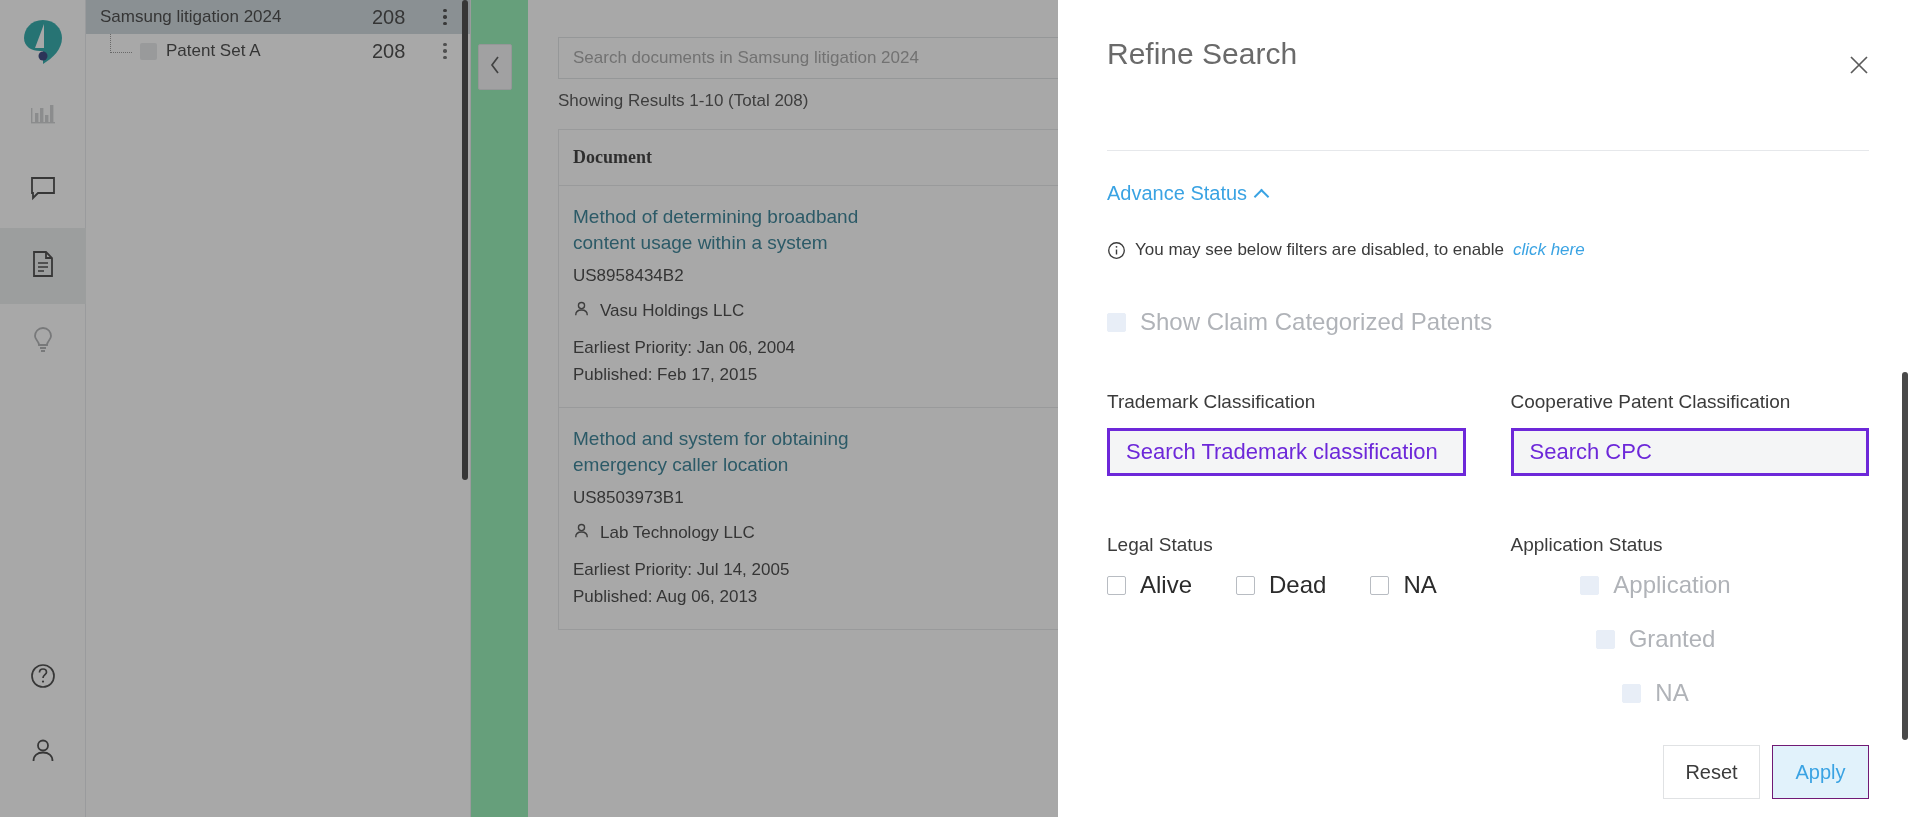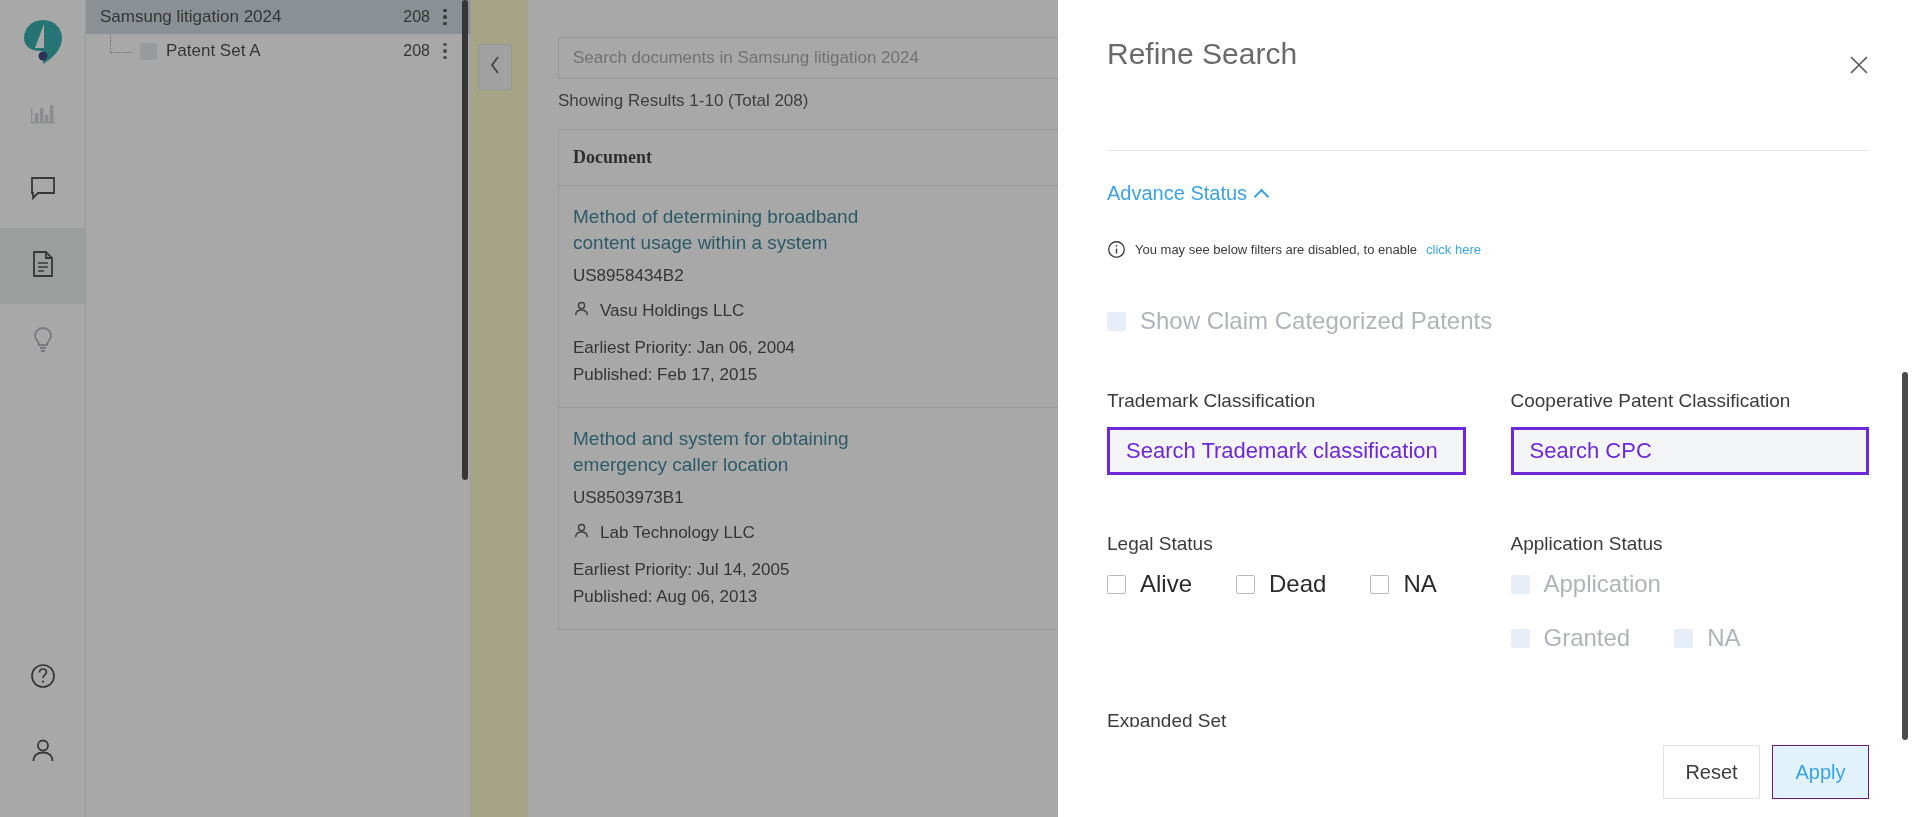--- a/index.html
+++ b/index.html
@@ -5,21 +5,21 @@
   * { box-sizing: border-box; margin: 0; padding: 0; }
   html, body {
     width: 1918px; height: 817px;
     overflow: hidden;
     font-family: "Liberation Sans", sans-serif;
     background: #ffffff;
   }
   #root { position: relative; width: 1918px; height: 817px; background: #ffffff; }
 
   
-  .app-layer { position: absolute; inset: 0; background: #fef9c3; }
+  .app-layer { position: absolute; inset: 0; background: #86efac; }
 
   
   .rail {
     position: absolute; left: 0; top: 0; width: 86px; height: 817px;
     background: #ffffff; border-right: 1px solid #e6e8eb;
     display: flex; flex-direction: column; align-items: center;
   }
   .rail-logo { margin-top: 8px; width: 86px; height: 68px; display: flex; align-items: center; justify-content: center; }
   .rail-item {
     width: 86px; height: 76px; display: flex; align-items: center; justify-content: center;
@@ -49,21 +49,21 @@
   }
   .tree-elbow:after {
     content: ""; position: absolute; left: 10px; top: 18px; width: 22px; height: 1px;
     border-top: 1px dotted #8b8b8b;
   }
   .tree-check {
     width: 17px; height: 17px; flex: 0 0 17px; background: #e3e5e7;
     border-radius: 2px; margin-right: 9px;
   }
   .tree-label { flex: 1; white-space: nowrap; overflow: hidden; text-overflow: ellipsis; }
-  .tree-count { width: 58px; text-align: right; font-size: 16px; color: #2c2c2c; }
+  .tree-count { width: 58px; font-size: 20px; color: #2c2c2c; }
   .kebab { width: 30px; display: flex; flex-direction: column; align-items: center; gap: 3px; cursor: pointer; }
   .kebab i { width: 3.5px; height: 3.5px; border-radius: 50%; background: #333; display: block; }
   .kebab.muted i { background: #5d5d5d; }
   .tree-scroll {
     position: absolute; right: 2px; top: 0; width: 6px; height: 480px;
     background: #2e2e2e; border-radius: 3px;
   }
 
   
   .collapse-btn {
@@ -123,22 +123,22 @@
   .drawer-divider { position: absolute; left: 49px; right: 49px; top: 150px; height: 1px; background: #e6e8eb; }
 
   .drawer-body { position: absolute; left: 0; right: 0; top: 152px; bottom: 90px; padding: 0 49px; }
 
   .adv-filters {
     margin-top: 30px; font-size: 20px; color: #3aa3e3; display: inline-flex;
     align-items: center; gap: 9px; cursor: pointer;
   }
   .chev-up { display: inline-block; width: 11px; height: 11px; border-left: 2px solid #3aa3e3; border-top: 2px solid #3aa3e3; transform: rotate(45deg); position: relative; top: 3px; }
 
-  .notice { margin-top: 35px; display: flex; align-items: center; gap: 9px; font-size: 13px; color: #3b3b3b; }
-  .notice a { color: #3aa3e3; text-decoration: none; cursor: pointer; }
+  .notice { margin-top: 35px; display: flex; align-items: center; gap: 9px; font-size: 17px; color: #3b3b3b; }
+  .notice a { color: #3aa3e3; text-decoration: none; cursor: pointer; font-style: italic; }
   .info-icon { width: 19px; height: 19px; flex: 0 0 19px; }
 
   .cb-row { display: flex; align-items: center; gap: 14px; }
   .cbox {
     width: 19px; height: 19px; flex: 0 0 19px; border: 1.6px solid #b8bcc2;
     border-radius: 2px; background: #fff;
   }
   .cbox.disabled { background: #e8eef7; border-color: #e8eef7; }
   .cb-label { font-size: 24px; color: #2b2b2b; }
   .cb-label.disabled { color: #b0b3b8; }
@@ -147,21 +147,21 @@
 
   .grid2 { display: grid; grid-template-columns: 1fr 1fr; column-gap: 45px; }
   .field-block { margin-top: 55px; }
   .field-label { font-size: 19px; color: #3b3b3b; margin-bottom: 15px; }
   .field-input {
     width: 100%; height: 48px; background: #f4f5f6; border: 3px solid #6d28d9;
     display: flex; align-items: center; padding: 0 16px; font-size: 22px; color: #6d28d9;
   }
   .status-block { margin-top: 58px; }
   .status-opts { display: flex; align-items: center; gap: 44px; flex-wrap: wrap; row-gap: 26px; }
-  .status-opts.wrapcol { width: 290px; }
+  .status-opts.wrapcol { width: 290px; flex-direction: column; }
   .expanded-set { margin-top: 58px; font-size: 19px; color: #3b3b3b; }
 
   .drawer-scroll {
     position: absolute; right: 10px; top: 372px; width: 6px; height: 368px;
     background: #4a4a4a; border-radius: 3px; cursor: pointer; z-index: 60;
   }
 
   .drawer-foot {
     position: absolute; left: 0; right: 0; bottom: 0; height: 90px;
     display: flex; align-items: flex-start; justify-content: flex-end;

